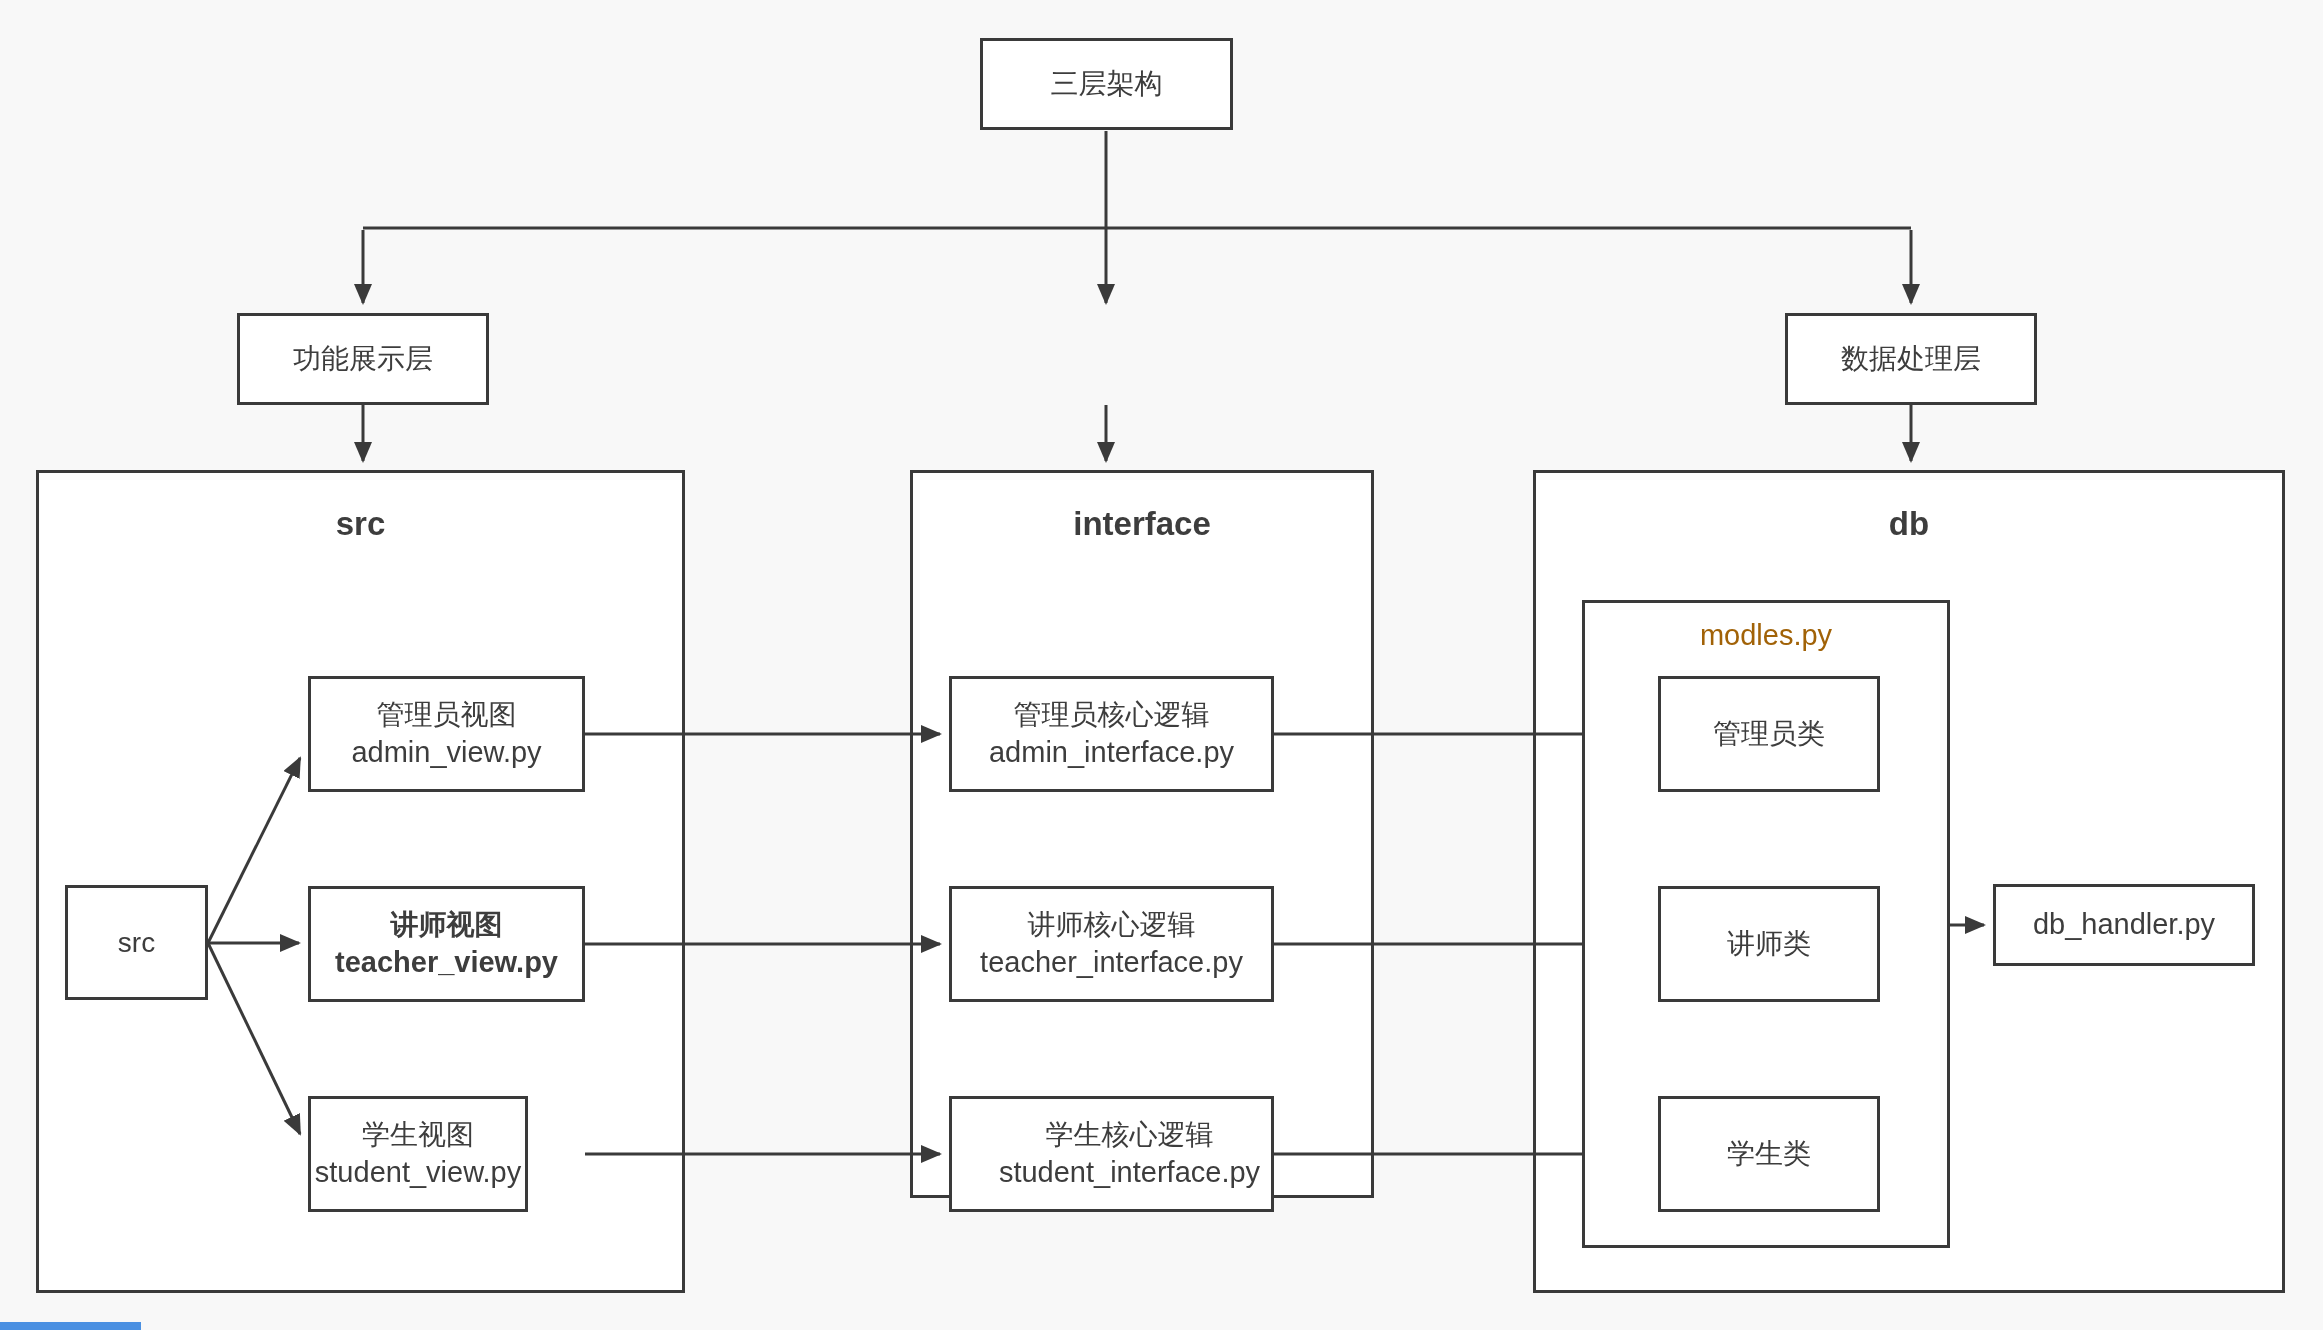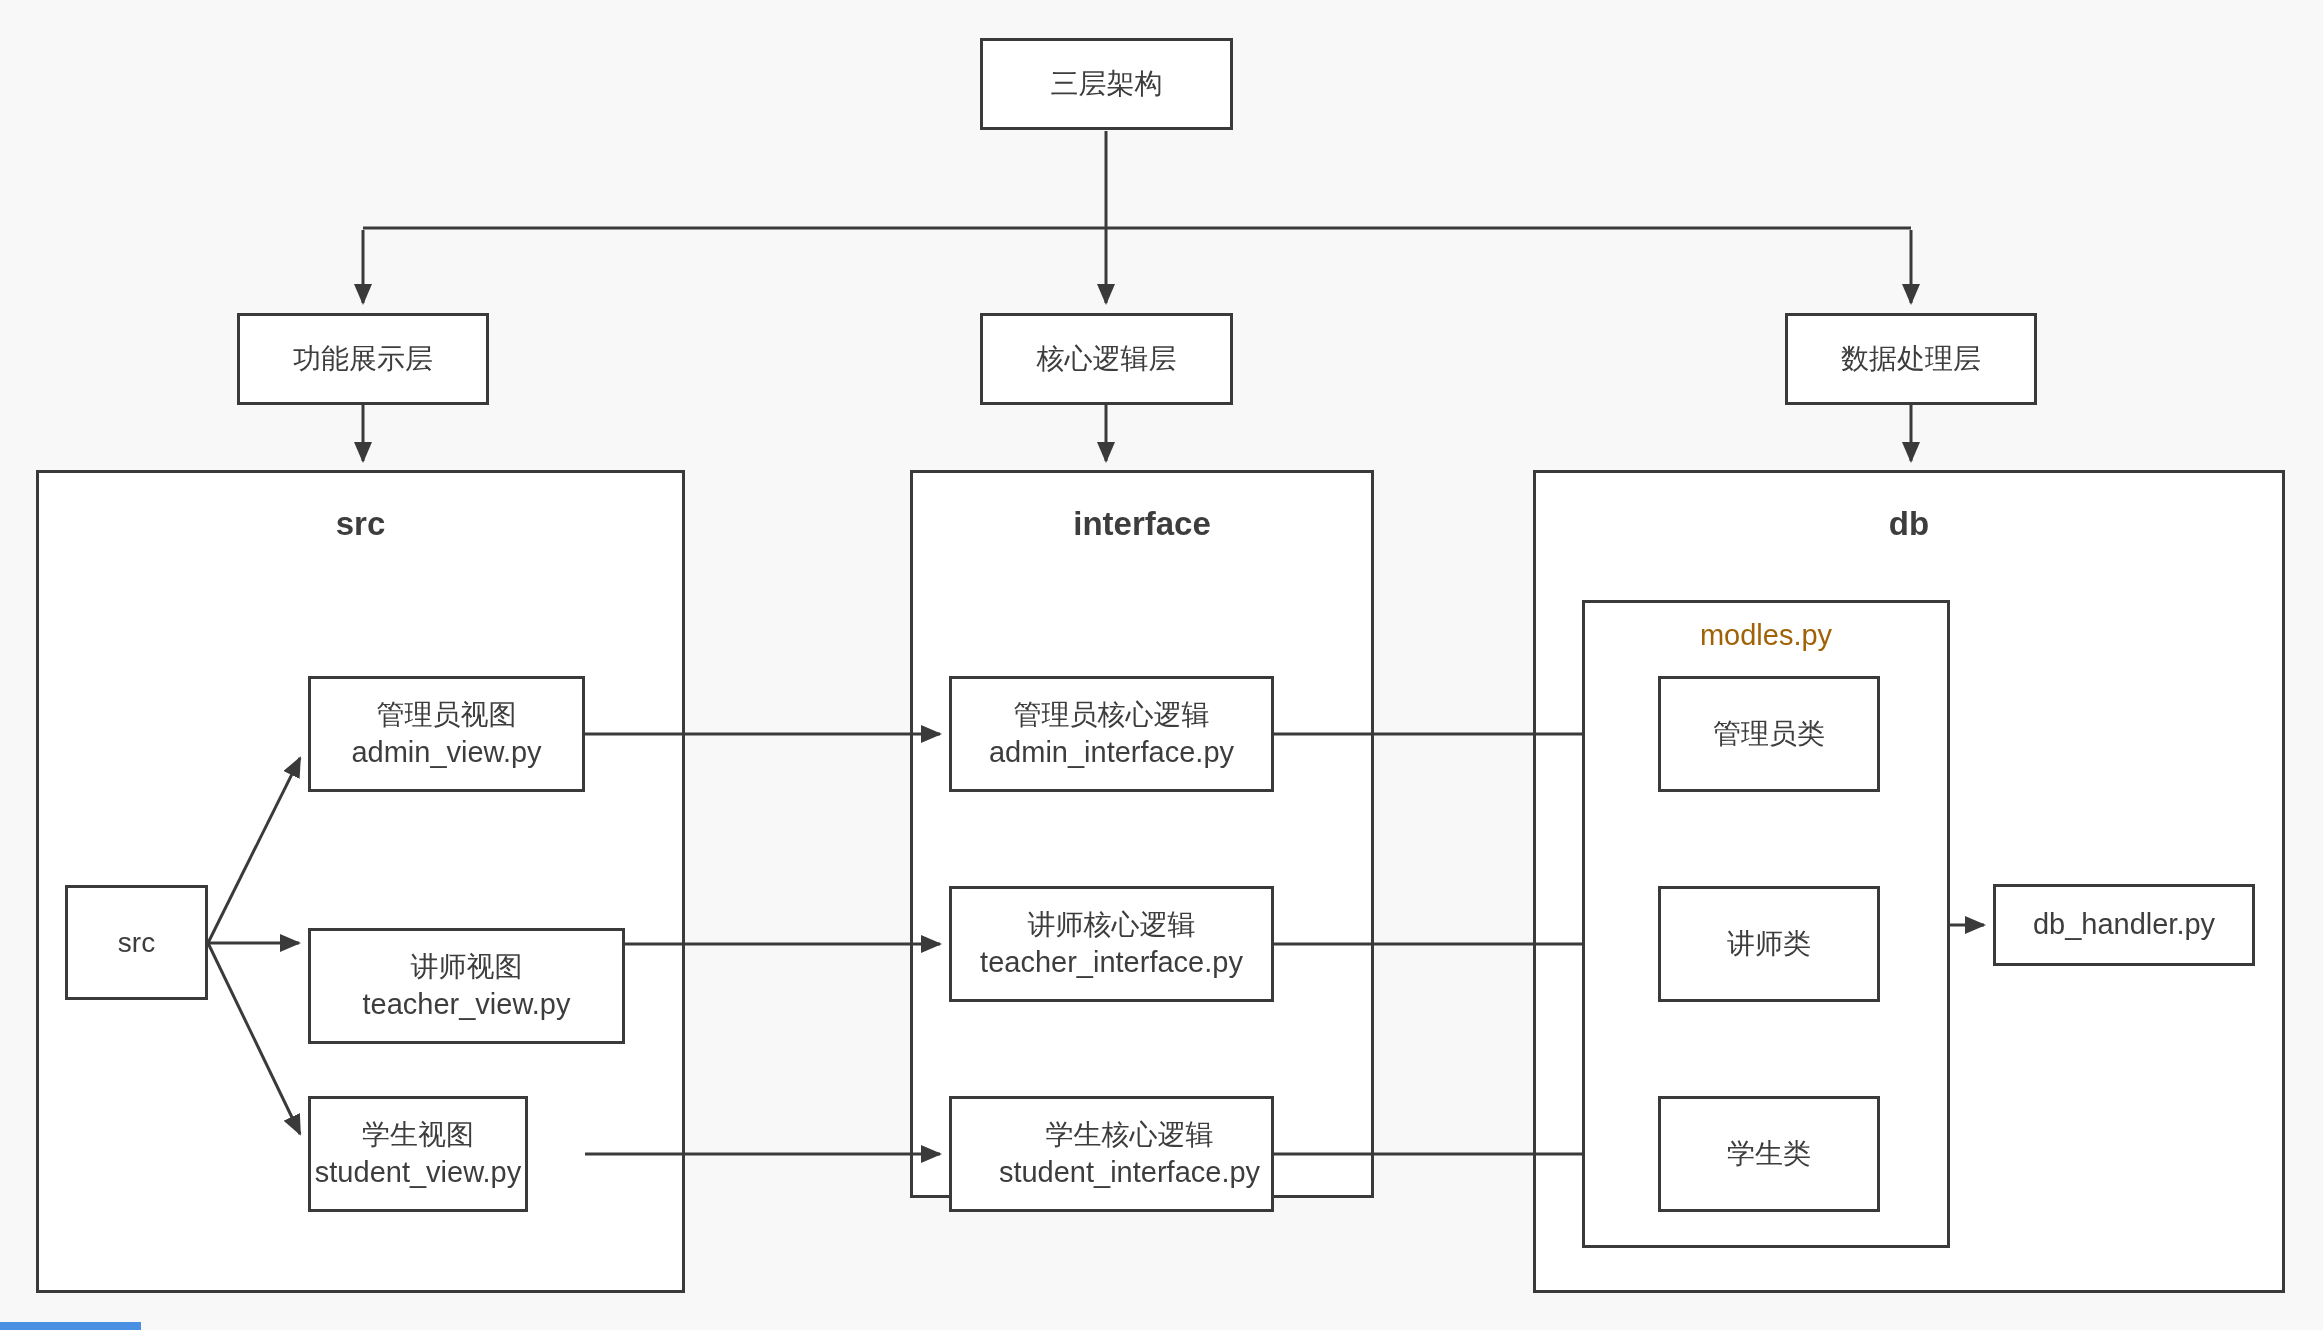--- a/index.html
+++ b/index.html
@@ -101,23 +101,20 @@
     </g>
   </svg>
 
   <div class="box" style="left:980px;top:38px;width:253px;height:92px;">
     <span>三层架构</span>
   </div>
 
   <div class="box" style="left:237px;top:313px;width:252px;height:92px;">
     <span>功能展示层</span>
   </div>
-  <div class="box" style="left:980px;top:313px;width:253px;height:92px;">
-    <span>核心逻辑层</span>
-  </div>
   <div class="box" style="left:1785px;top:313px;width:252px;height:92px;">
     <span>数据处理层</span>
   </div>
 
   <div class="container-box" style="left:36px;top:470px;width:649px;height:823px;">
     <div class="container-title">src</div>
   </div>
 
   <div class="container-box" style="left:910px;top:470px;width:464px;height:728px;">
     <div class="container-title">interface</div>
@@ -132,21 +129,21 @@
   </div>
 
   <div class="box" style="left:65px;top:885px;width:143px;height:115px;">
     <span>src</span>
   </div>
 
   <div class="box" style="left:308px;top:676px;width:277px;height:116px;">
     <span>管理员视图</span>
     <span class="mono-line">admin_view.py</span>
   </div>
-  <div class="box" style="left:308px;top:928px;width:317px;height:116px;">
+  <div class="box" style="left:308px;top:886px;width:277px;height:116px;font-weight:bold;">
     <span>讲师视图</span>
     <span class="mono-line">teacher_view.py</span>
   </div>
   <div class="box" style="left:308px;top:1096px;width:220px;height:116px;">
     <span>学生视图</span>
     <span class="mono-line">student_view.py</span>
   </div>
 
   <div class="box" style="left:949px;top:676px;width:325px;height:116px;">
     <span>管理员核心逻辑</span>

